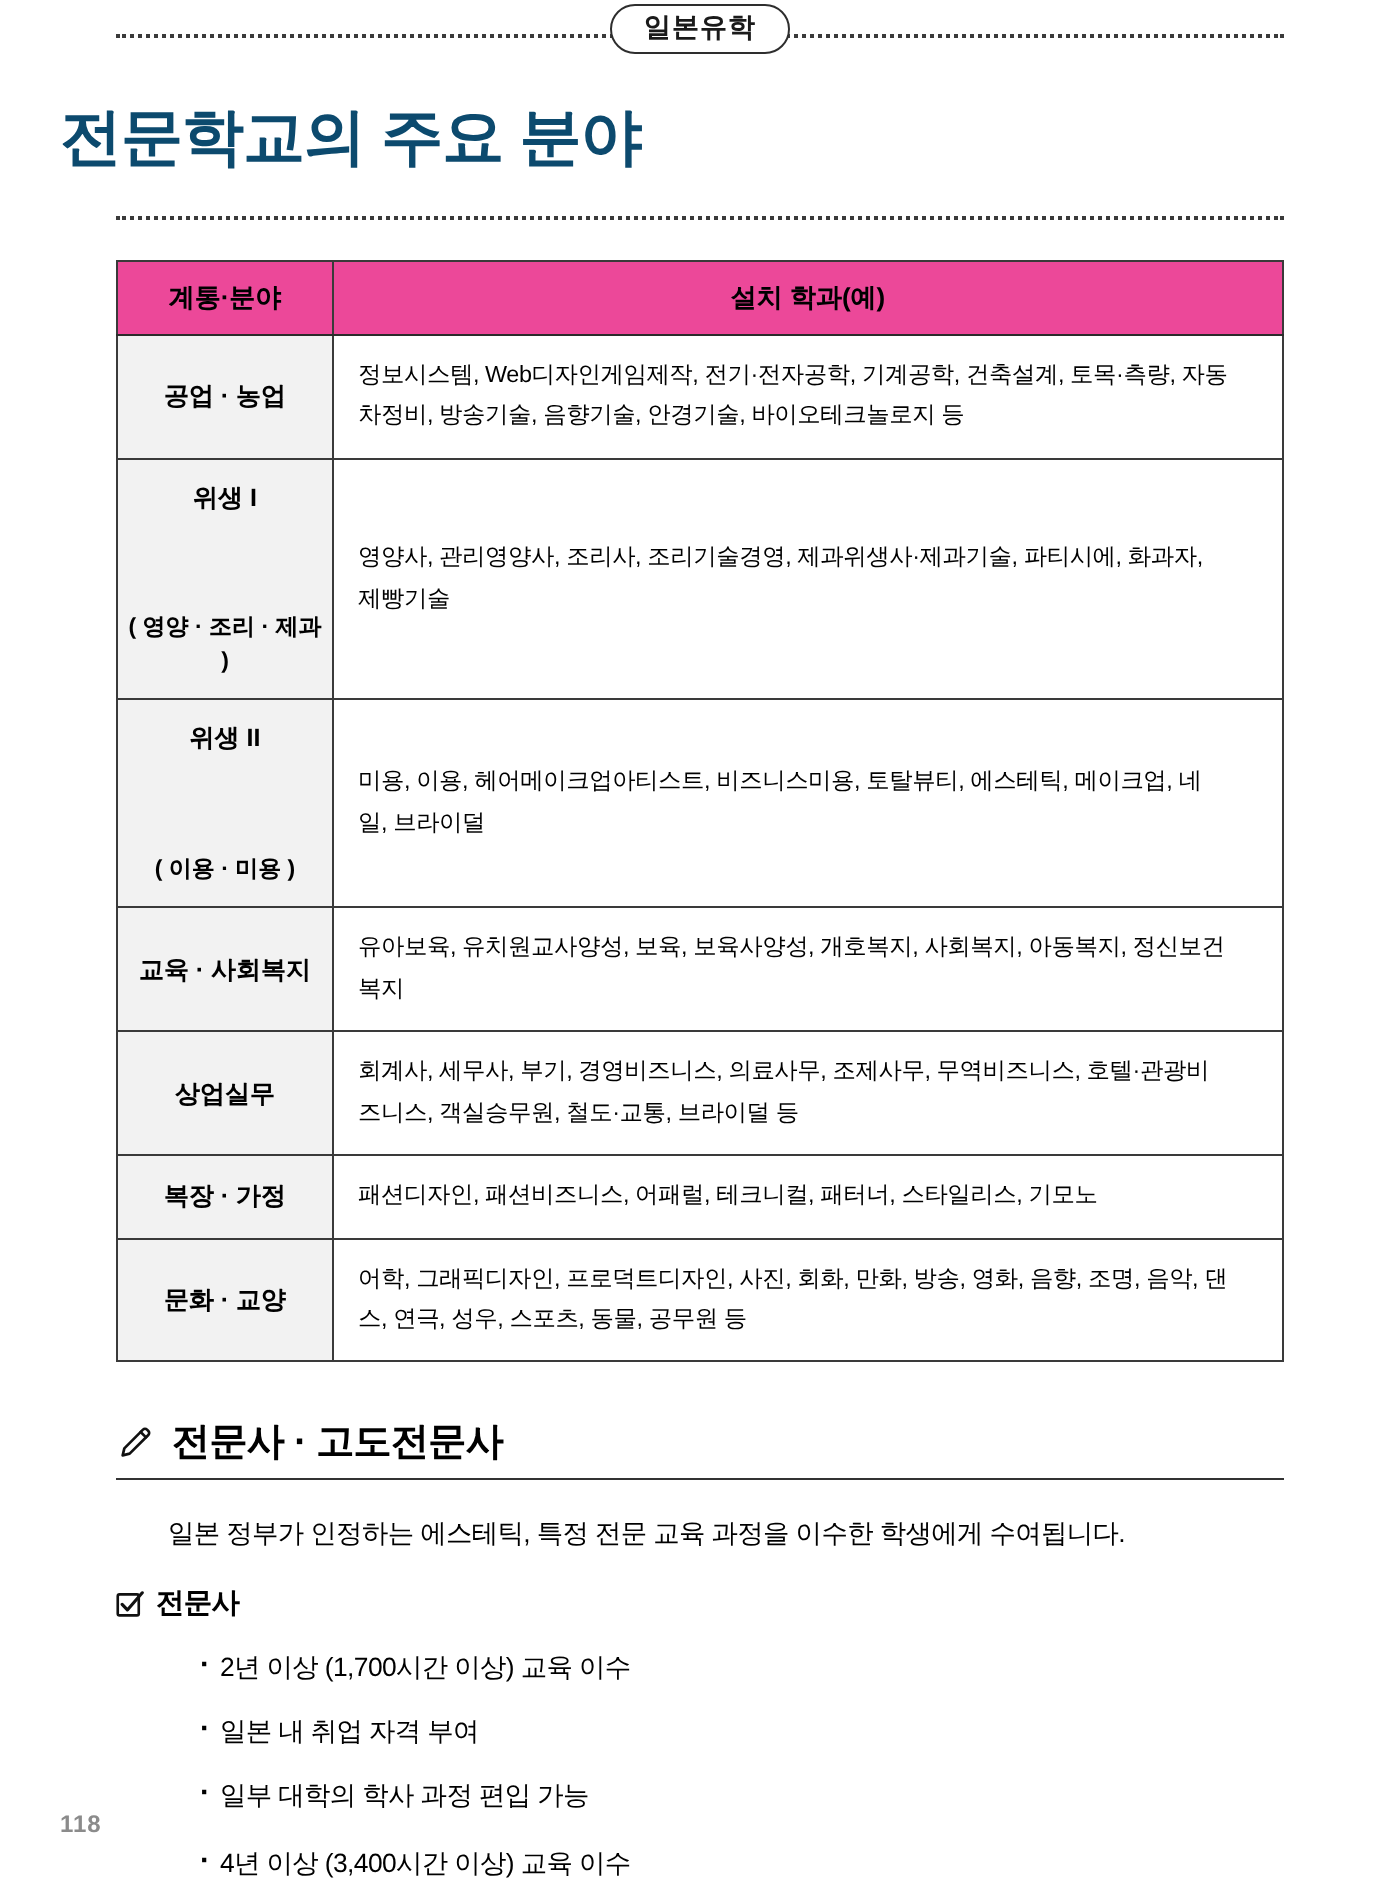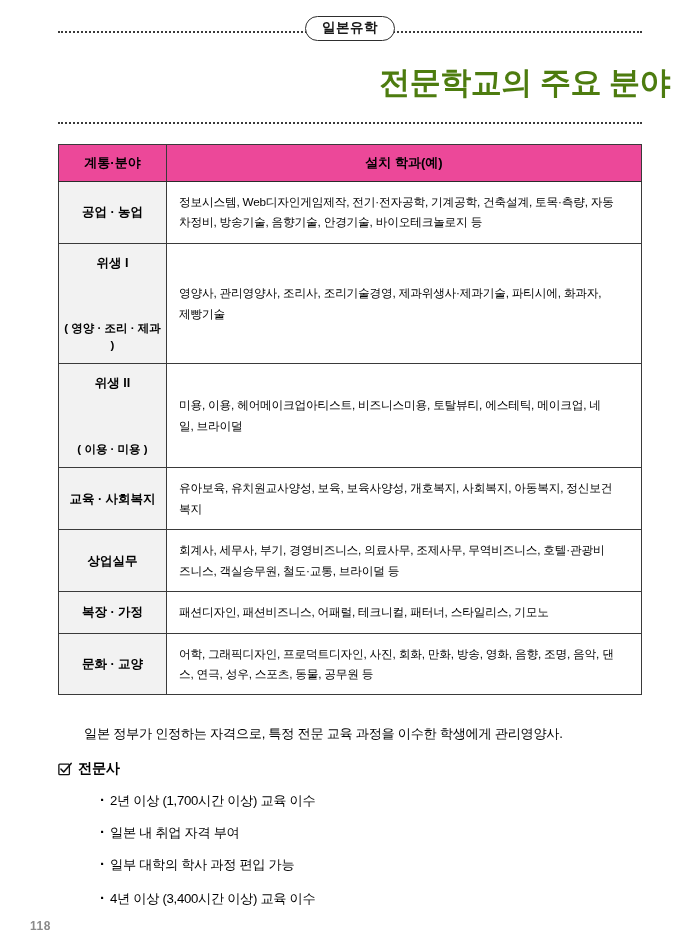--- a/index.html
+++ b/index.html
@@ -20,21 +20,21 @@
     height: 939px;
     position: relative;
     box-sizing: border-box;
     padding: 0 30px;
   }
 
   
   .top-band {
     position: relative;
     height: 34px;
-    margin-top: 14px;
+    margin-top: 0;
   }
   .dotted-rule {
     position: absolute;
     left: 28px;
     right: 28px;
     top: 17px;
     border-top: 2px dotted #3a3a3a;
   }
   .tag {
     position: absolute;
@@ -47,26 +47,26 @@
     padding: 4px 16px 5px 16px;
     font-size: 13.5px;
     font-weight: 700;
     letter-spacing: .5px;
     line-height: 1;
     color: #1a1a1a;
   }
 
   
   .title {
-    text-align: right;
+    text-align: left;
     font-size: 31px;
     font-weight: 800;
     letter-spacing: -0.5px;
     margin: 14px 0 0 0;
-    color: #4d7c0f;
+    color: #0c4a6e;
   }
   .dotted-rule-2 {
     margin: 18px 28px 0 28px;
     border-top: 2px dotted #3a3a3a;
   }
 
   
   .table-wrap {
     margin: 20px 28px 0 28px;
   }
@@ -241,22 +241,31 @@
         </tr>
         <tr>
           <td class="cat"><span>문화 · 교양</span></td>
           <td class="desc">어학, 그래픽디자인, 프로덕트디자인, 사진, 회화, 만화, 방송, 영화, 음향, 조명, 음악, 댄스, 연극, 성우, 스포츠, 동물, 공무원 등</td>
         </tr>
       </tbody>
     </table>
   </div>
 
   <div class="section">
-
-    <p class="sec-intro">일본 정부가 인정하는 자격으로, 특정 전문 교육 과정을 이수한 학생에게 관리영양사.</p>
+    <div class="sec-head">
+      <span class="pencil">
+        <svg viewBox="0 0 24 24" width="20" height="20" fill="none" stroke="#111" stroke-width="1.6" stroke-linecap="round" stroke-linejoin="round">
+          <path d="M4 20l1-4.2L16.2 4.6a1.7 1.7 0 0 1 2.4 0l0.8 0.8a1.7 1.7 0 0 1 0 2.4L8.2 19 4 20z"></path>
+          <path d="M14.8 6l3.2 3.2"></path>
+        </svg>
+      </span>
+      <span class="sec-title">전문사 · 고도전문사</span>
+    </div>
+
+    <p class="sec-intro">일본 정부가 인정하는 에스테틱, 특정 전문 교육 과정을 이수한 학생에게 수여됩니다.</p>
 
     <div class="sub-block">
       <div class="sub-head">
         <span class="check">
           <svg viewBox="0 0 16 16" width="14" height="14" fill="none" stroke="#111" stroke-width="1.5">
             <rect x="1" y="2.5" width="12" height="12" rx="1"></rect>
             <path d="M3.5 8.2l3 3.2L15 1.6" stroke-width="1.8" stroke-linecap="round" stroke-linejoin="round"></path>
           </svg>
         </span>
         <span>전문사</span>

